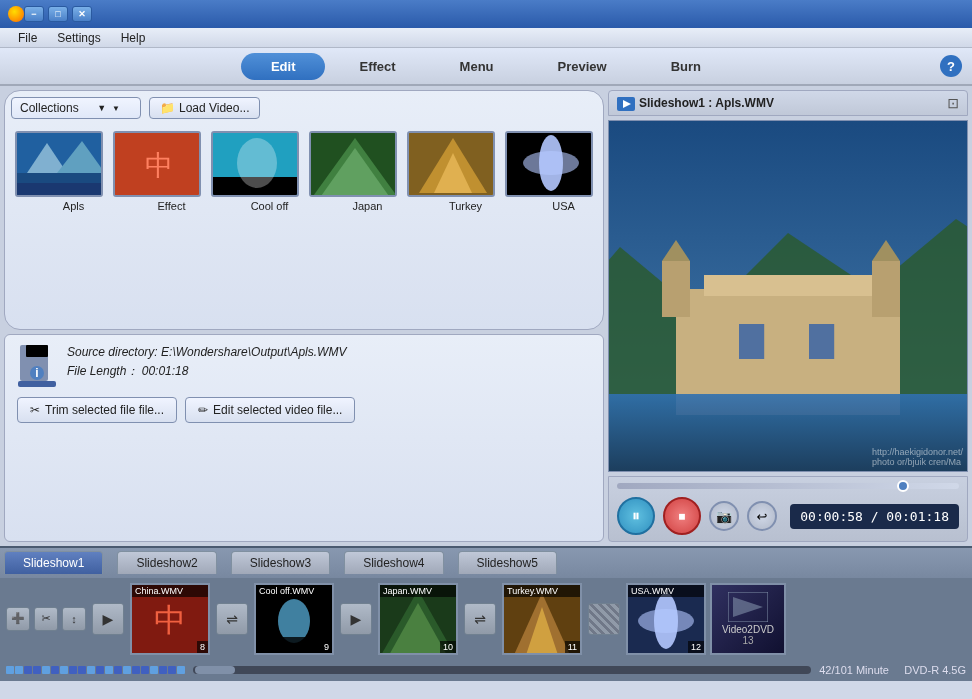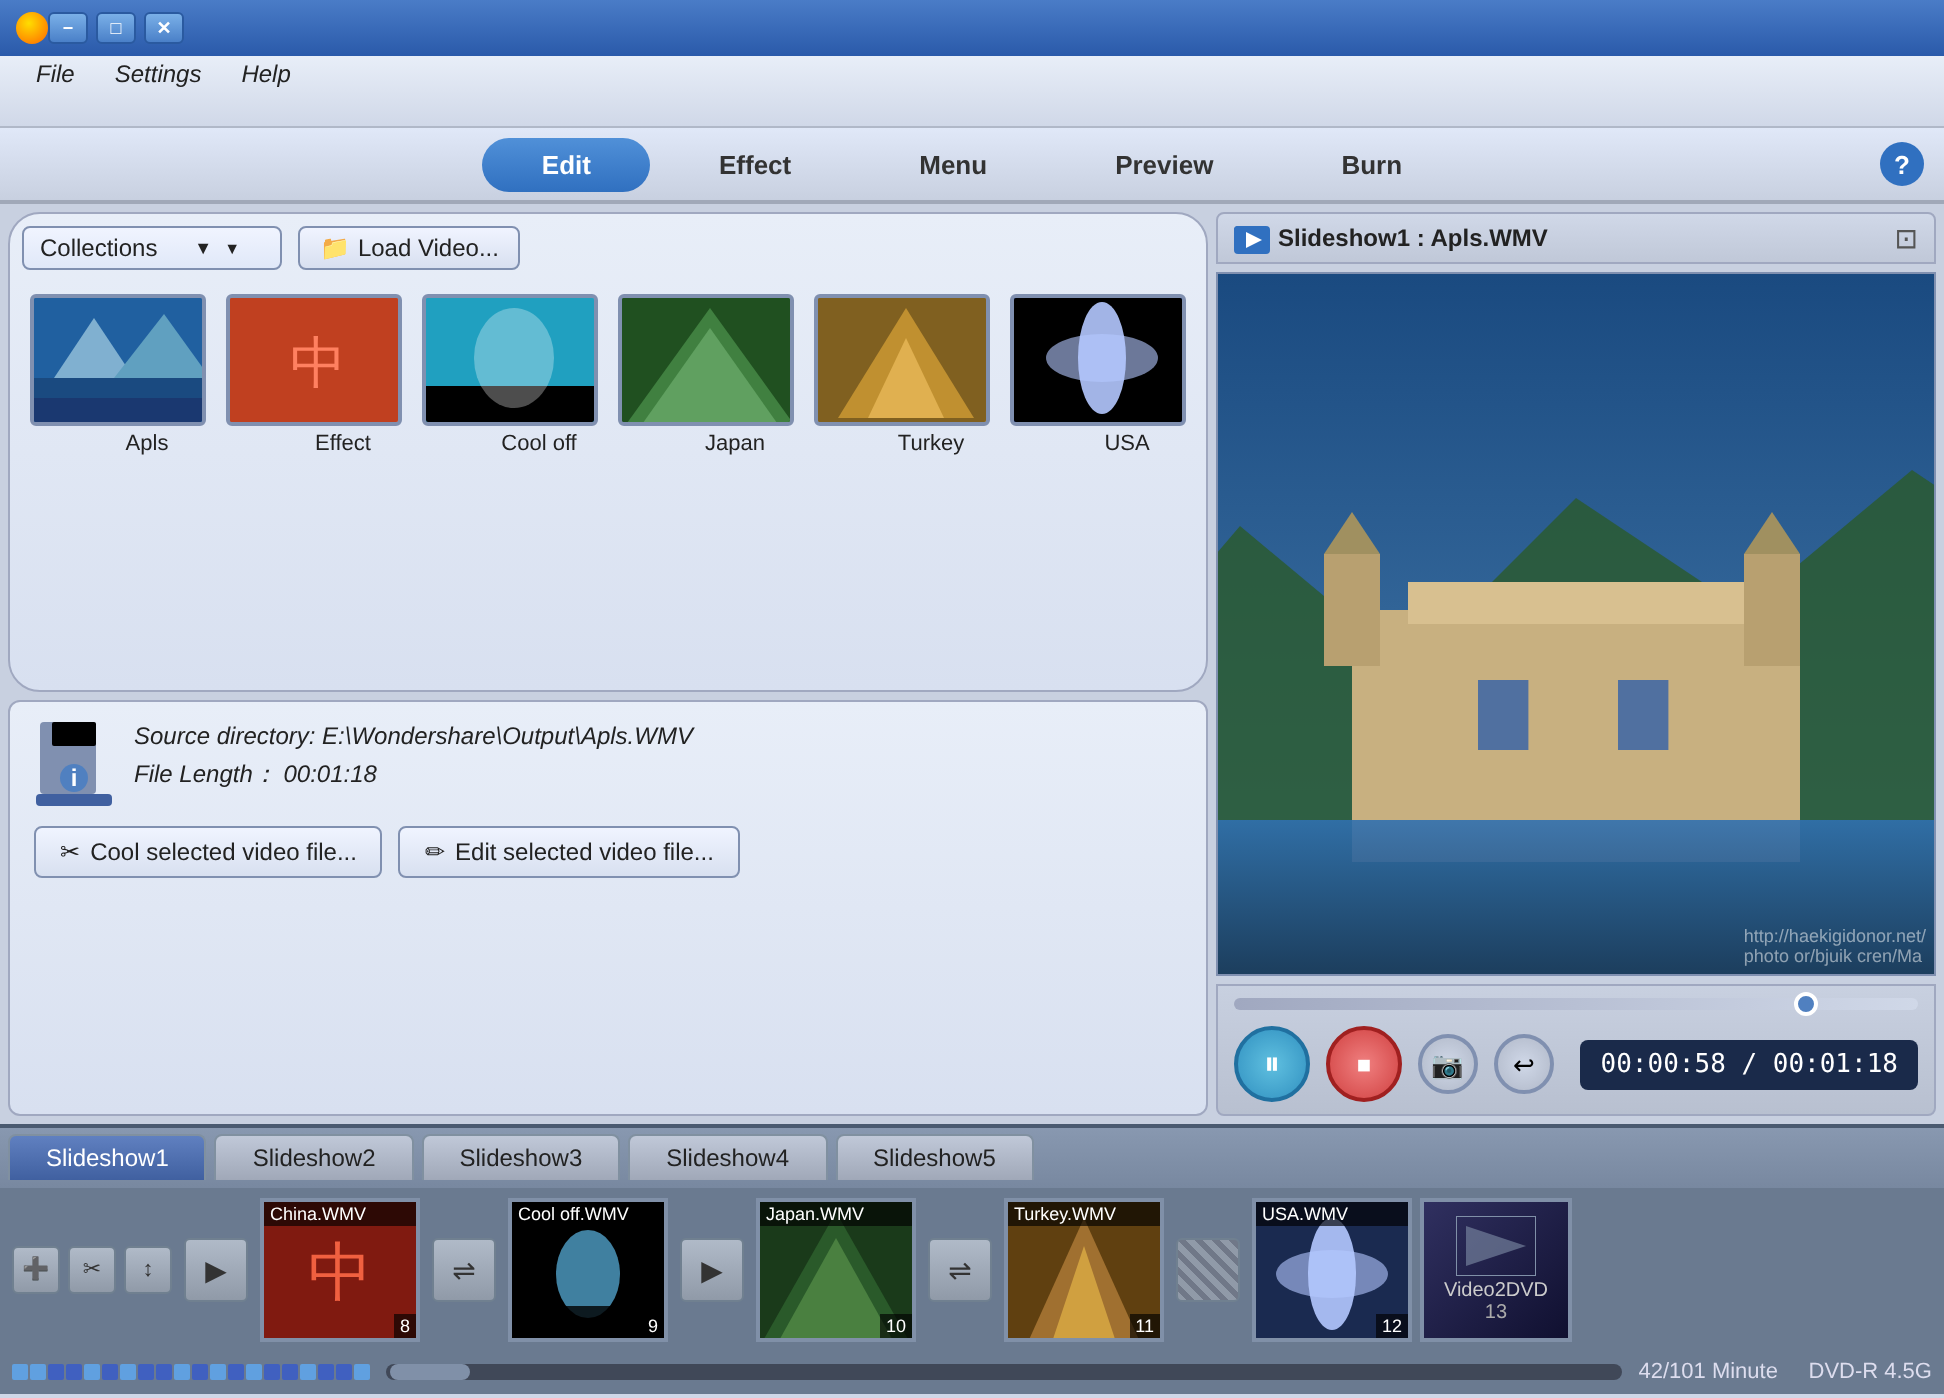--- a/index.html
+++ b/index.html
@@ -32,26 +32,25 @@
       border: 1px solid #2a5aa0;
       border-radius: 3px;
       cursor: pointer;
       display: flex; align-items: center; justify-content: center;
       font-size: 9px; color: white;
     }
 
     
     #menubar {
       background: linear-gradient(to bottom, #e8eef8, #d0d8e8);
-      height: 36px;
-      display: flex;
-      align-items: flex-start;
+      height: 20px;
+      display: flex;
+      align-items: flex-end;
       padding: 0 8px;
       border-bottom: 1px solid #b0b8c8;
-      font-style: italic;
     }
     #menubar .menu-item {
       padding: 2px 10px;
       cursor: pointer;
       font-size: 12px;
       color: #222;
     }
 
     
     #navtabs {
@@ -352,21 +351,21 @@
       background: #6a7a90;
       border-top: 2px solid #4a5a70;
     }
 
     #ss-tabs-row {
       display: flex;
       align-items: flex-end;
       background: linear-gradient(to bottom, #8898b0, #7888a0);
       padding: 4px 4px;
       height: 30px;
-      gap: 2px;
+      gap: 12px;
     }
     #tools-and-strip {
       display: flex;
       align-items: center;
       background: linear-gradient(to bottom, #6878900, #5a6a80);
       padding: 4px 6px;
       gap: 4px;
       flex: 1;
     }
     .tool-btn-strip {
@@ -608,21 +607,21 @@
           </div>
           <div class="info-line">
             <span>File Length：</span>
             <span>00:01:18</span>
           </div>
         </div>
       </div>
       <div id="action-buttons">
         <button class="action-btn">
           <span>✂</span>
-          <span>Cool selected video file...</span>
+          <span>Trim selected file file...</span>
         </button>
         <button class="action-btn">
           <span>✏</span>
           <span>Edit selected video file...</span>
         </button>
       </div>
     </div>
   </div>
 
   <div id="right-panel">

